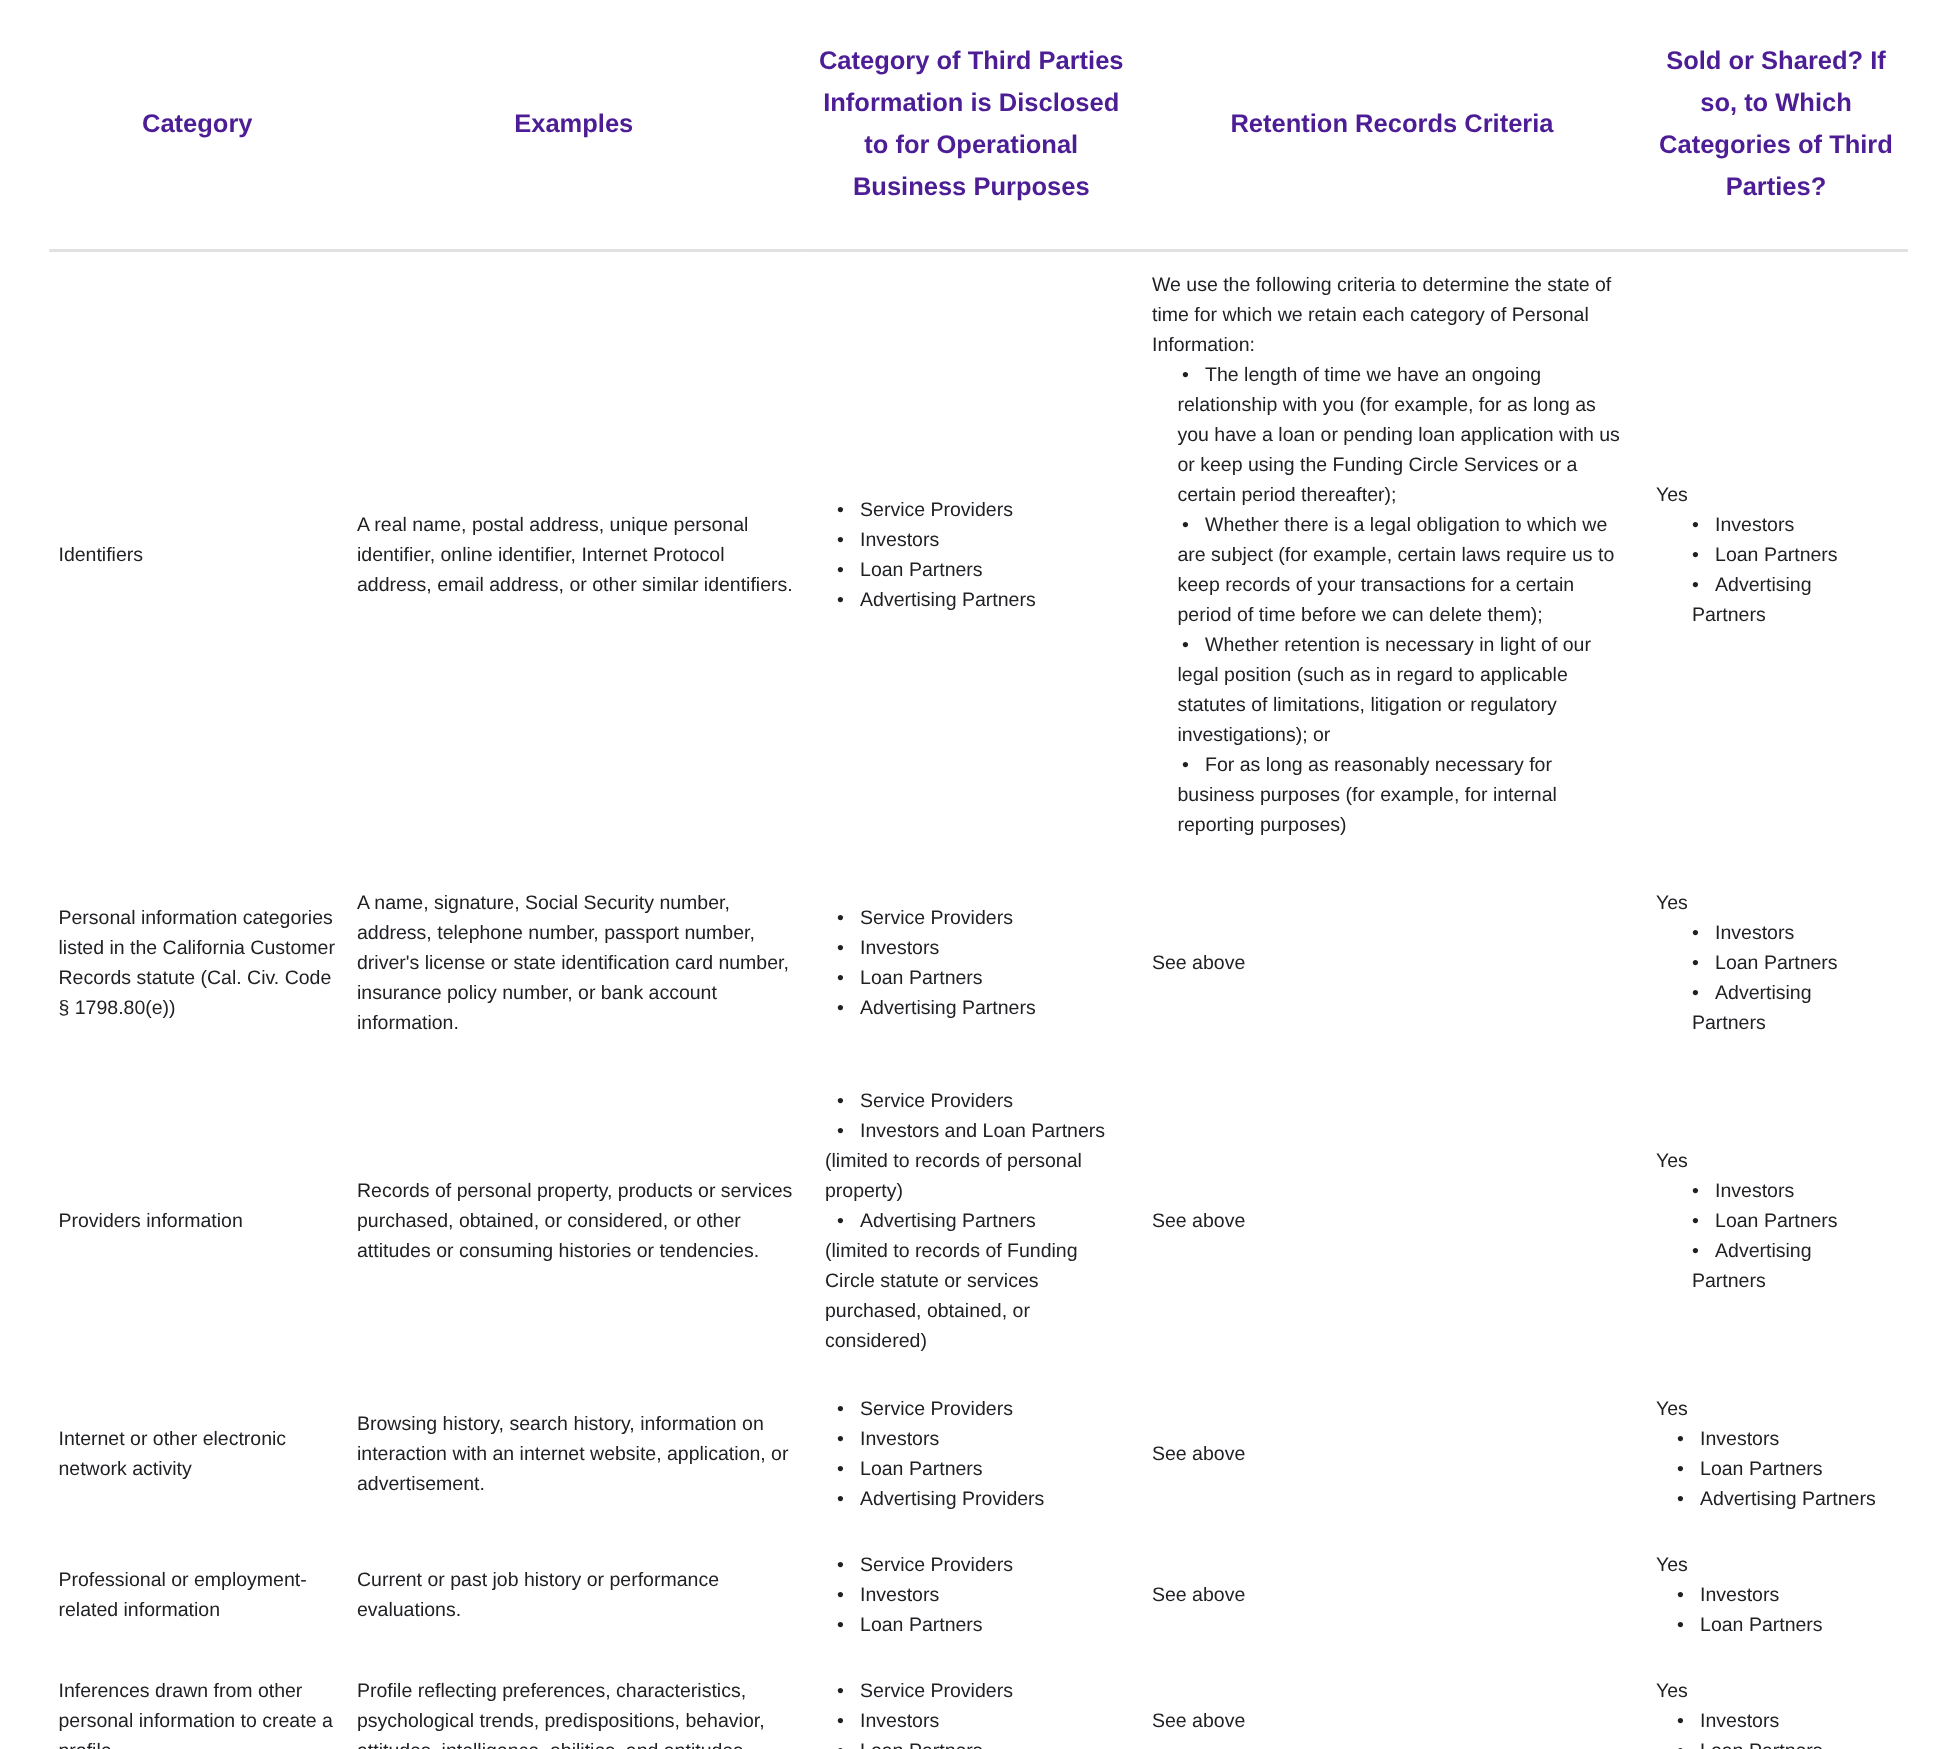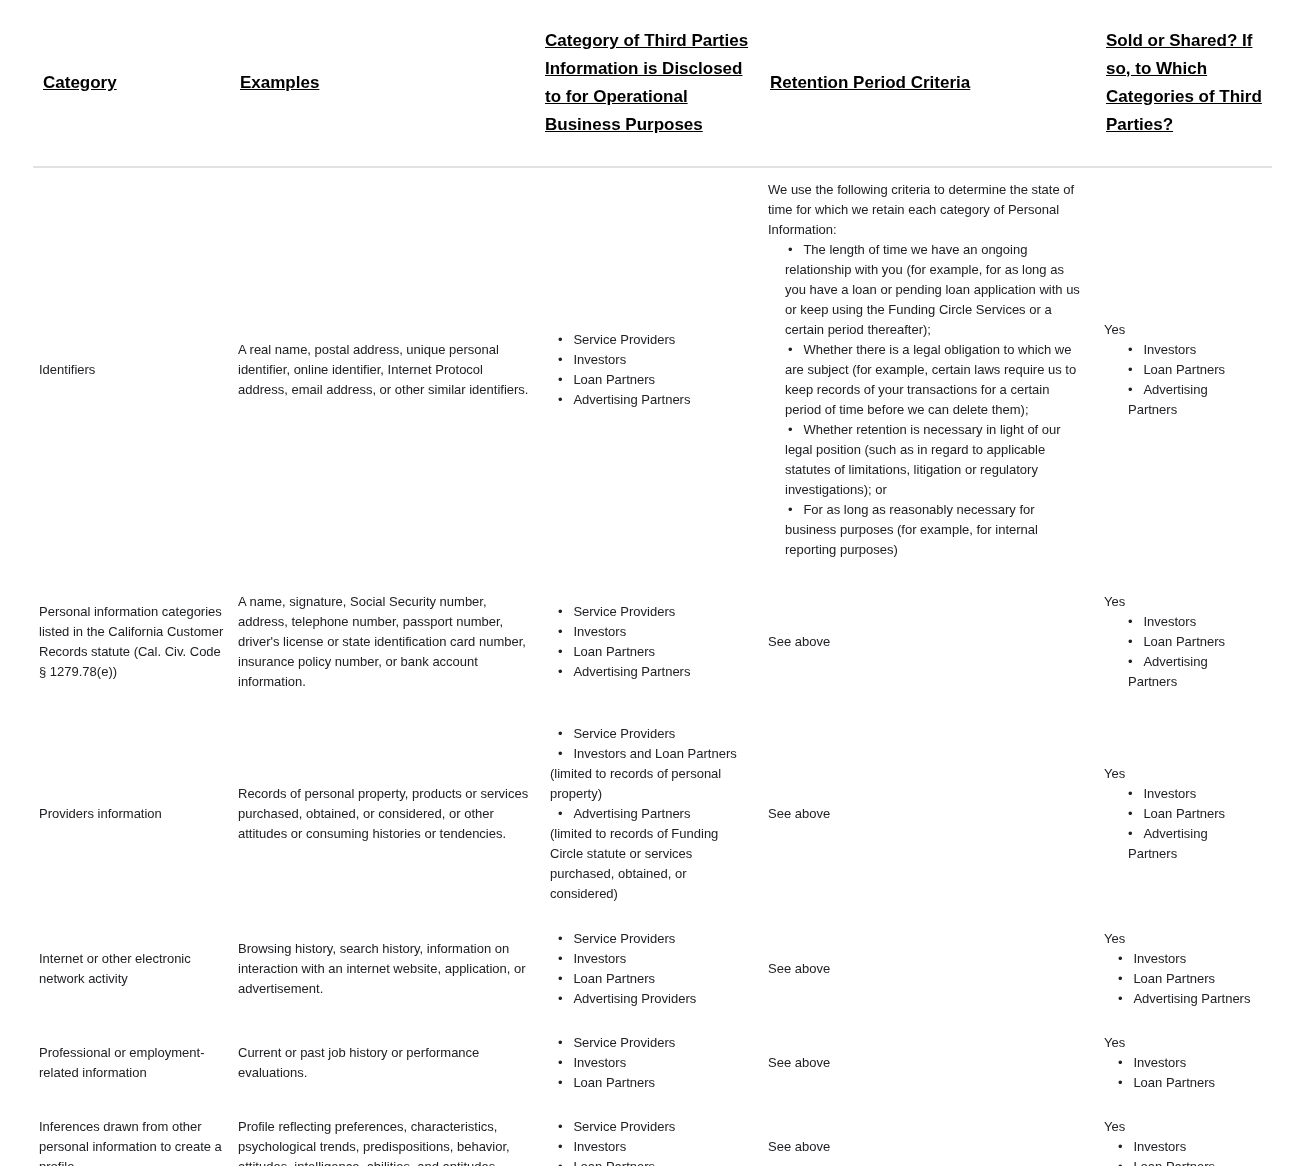--- a/index.html
+++ b/index.html
@@ -18,26 +18,25 @@
   col.w2 { width: 305px; }
   col.w3 { width: 225px; }
   col.w4 { width: 336px; }
   col.w5 { width: 176px; }
 
   thead th {
     height: 166px;
     font-size: 17px;
     line-height: 28px;
     font-weight: bold;
-    color: #000000;
-    text-align: left;
+    color: #4c1d95;
+    text-align: center;
     vertical-align: middle;
     padding: 0 10px;
     border-bottom: 2px solid #e1e1e1;
-    text-decoration: underline;
   }
 
   tbody td {
     vertical-align: middle;
     font-size: 13px;
     line-height: 20px;
     padding-top: 12px;
     padding-bottom: 12px;
   }
   td.c1 { padding-left: 6px;  padding-right: 6px;  }
@@ -75,21 +74,21 @@
         <col class="w2">
         <col class="w3">
         <col class="w4">
         <col class="w5">
     </colgroup>
     <thead>
       <tr>
         <th>Category</th>
         <th>Examples</th>
         <th>Category of Third Parties Information is Disclosed to for Operational Business Purposes</th>
-        <th>Retention Period Criteria</th>
+        <th>Retention Records Criteria</th>
         <th>Sold or Shared? If so, to Which Categories of Third Parties?</th>
       </tr>
     </thead>
     <tbody>
         <tr>
           <td class="c1">Identifiers</td>
           <td class="c2">A real name, postal address, unique personal identifier, online identifier, Internet Protocol address, email address, or other similar identifiers.</td>
           <td class="c3">
             <div class="bl">
               <div class="li">•&nbsp;&nbsp;&nbsp;Service Providers</div>
@@ -110,21 +109,21 @@
           <td class="c5">
             <div class="sold-answer">Yes</div>
             <div class="sold-list">
               <div class="li">•&nbsp;&nbsp;&nbsp;Investors</div>
               <div class="li">•&nbsp;&nbsp;&nbsp;Loan Partners</div>
               <div class="li">•&nbsp;&nbsp;&nbsp;Advertising Partners</div>
             </div>
           </td>
         </tr>
         <tr>
-          <td class="c1">Personal information categories listed in the California Customer Records statute (Cal. Civ. Code § 1279.78(e))</td>
+          <td class="c1">Personal information categories listed in the California Customer Records statute (Cal. Civ. Code § 1798.80(e))</td>
           <td class="c2">A name, signature, Social Security number, address, telephone number, passport number, driver's license or state identification card number, insurance policy number, or bank account information.</td>
           <td class="c3">
             <div class="bl">
               <div class="li">•&nbsp;&nbsp;&nbsp;Service Providers</div>
               <div class="li">•&nbsp;&nbsp;&nbsp;Investors</div>
               <div class="li">•&nbsp;&nbsp;&nbsp;Loan Partners</div>
               <div class="li">•&nbsp;&nbsp;&nbsp;Advertising Partners</div>
             </div>
           </td>
           <td class="c4">See above</td>

